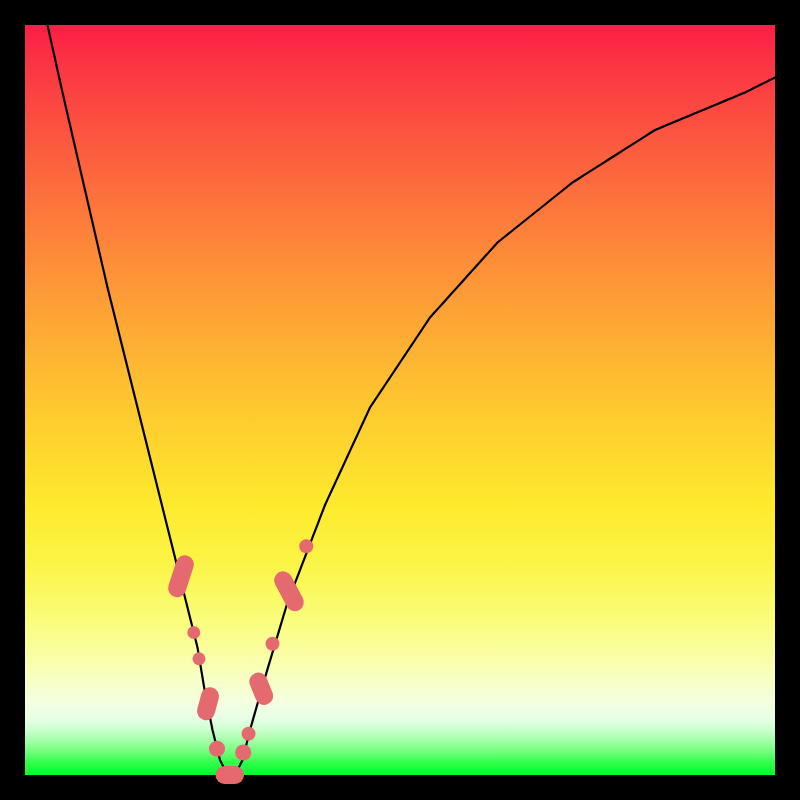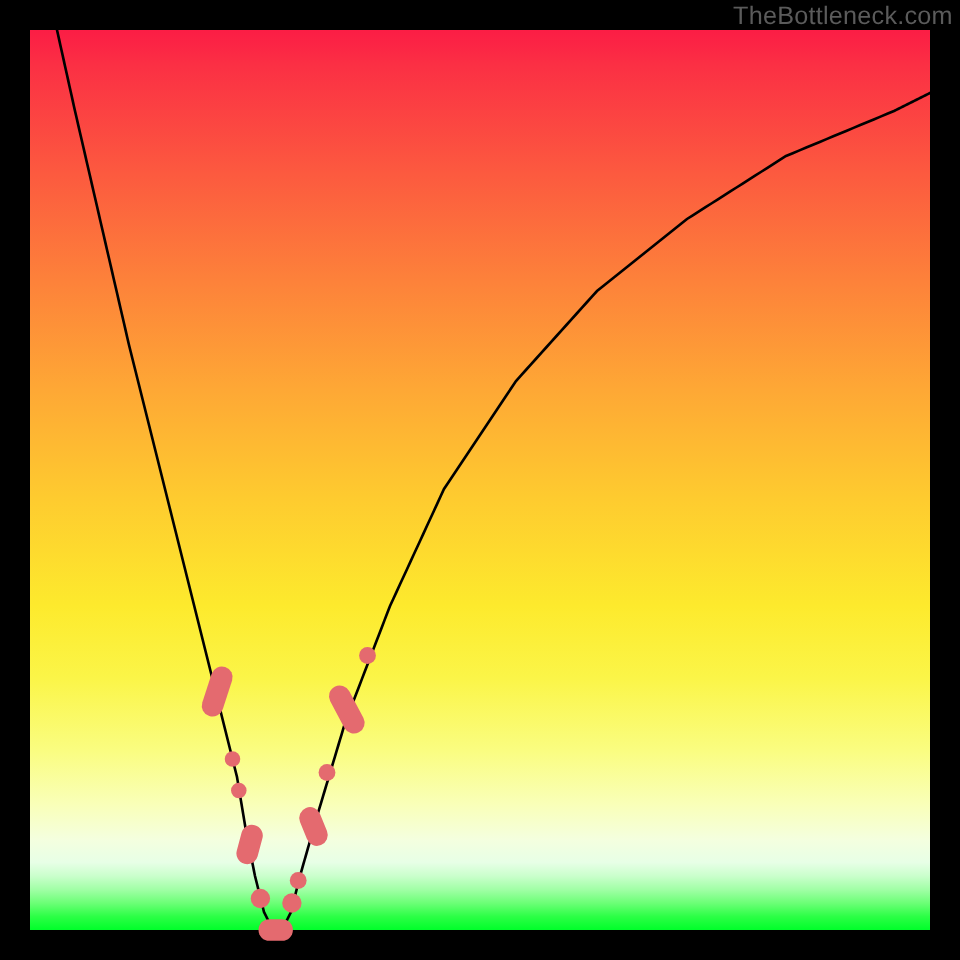--- a/index.html
+++ b/index.html
@@ -92,14 +92,13 @@
           <rect x="-14.31891231902759" y="-9" width="28.63782463805518" height="18" rx="9" ry="9" class="pill" transform="translate(204.75000000000003,750) rotate(0)"></rect>
           <circle cx="218.25000000000003" cy="727.5" r="8.076923076923077" class="marker"></circle>
           <circle cx="223.5" cy="708.75" r="7" class="marker"></circle>
           <rect x="-16.70539770553219" y="-9" width="33.41079541106438" height="18" rx="9" ry="9" class="pill" transform="translate(236.25,663.75) rotate(68)"></rect>
           <circle cx="247.5" cy="618.75" r="7" class="marker"></circle>
           <rect x="-21.478368478541384" y="-9" width="42.95673695708277" height="18" rx="9" ry="9" class="pill" transform="translate(264,566.25) rotate(62)"></rect>
           <circle cx="281.25" cy="521.25" r="7" class="marker"></circle>
         </g>
     </svg>
   </div>
-  <div class="watermark">TheBottleneck.com</div>
 </div>
 
 </body></html>

